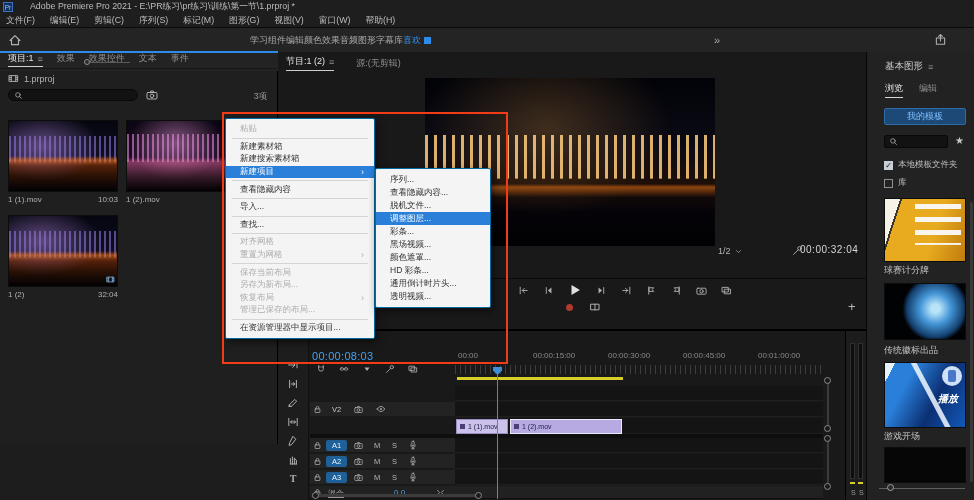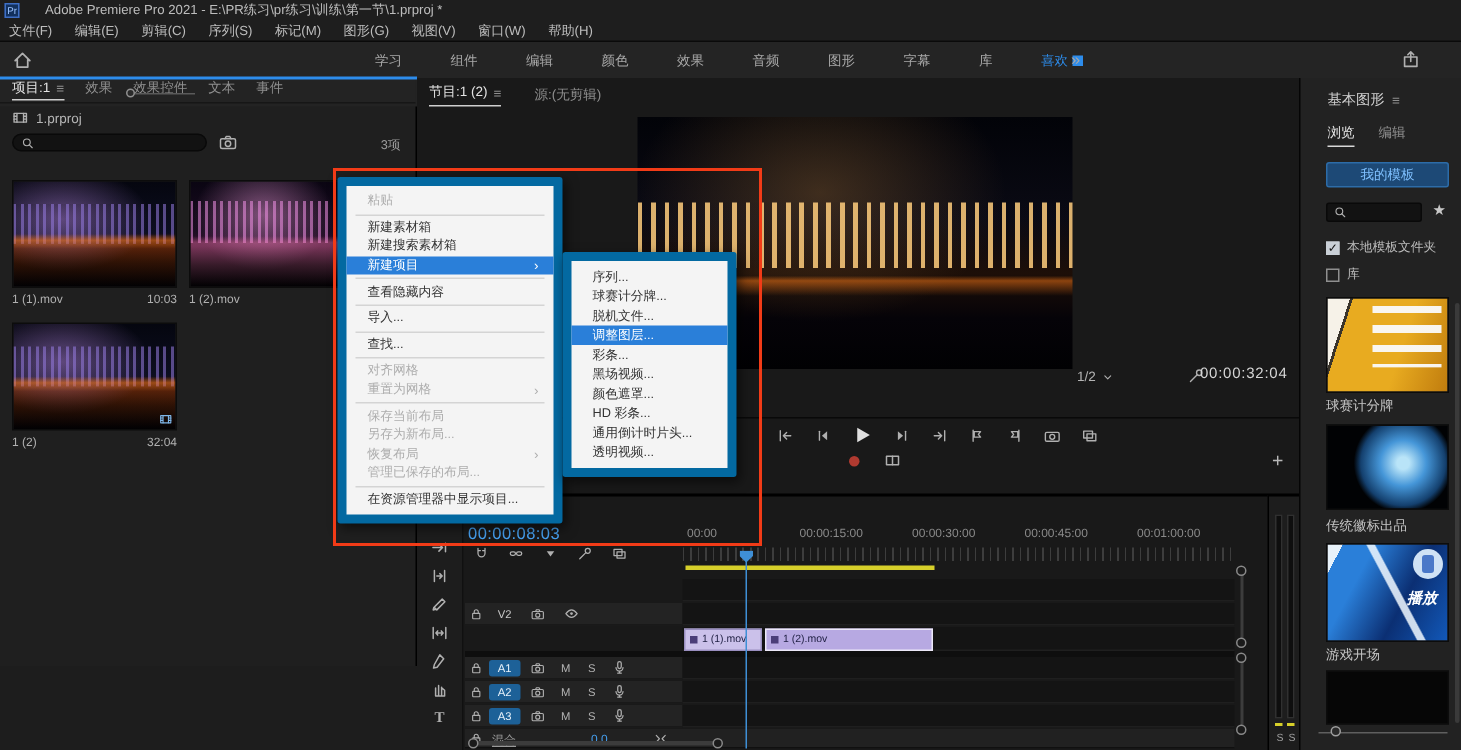--- a/index.html
+++ b/index.html
@@ -10,21 +10,21 @@
   .ic{display:inline-flex;align-items:center;justify-content:center;color:#b0b0b0;}
   .ic svg{display:block;}
 
   
   #titlebar{left:0;top:0;width:974px;height:14px;background:#1e1e1e;display:flex;align-items:center;gap:17px;padding-left:3px;box-sizing:border-box;}
   #prlogo{width:10px;height:10px;background:#12315e;border:1px solid #3e6fc4;color:#9cc3ff;font-size:6.5px;display:flex;align-items:center;justify-content:center;box-sizing:border-box;}
   #titletext{color:#bdbdbd;font-size:8.8px;white-space:nowrap;}
   #menubar{left:0;top:14px;width:974px;height:14px;background:#1e1e1e;display:flex;align-items:center;gap:15px;padding-left:6px;box-sizing:border-box;border-bottom:1px solid #0a0a0a;}
   #menubar span{color:#bdbdbd;font-size:8.8px;cursor:default;}
   #wsbar{left:0;top:28px;width:974px;height:24px;background:#242424;}
-  #wstabs{position:absolute;left:250px;top:0;width:472px;height:24px;display:flex;align-items:center;justify-content:space-between;}
+  #wstabs{position:absolute;left:250px;top:0;width:472px;height:24px;display:flex;align-items:center;}
   .wstab{color:#a8a8a8;font-size:9px;display:flex;align-items:center;gap:3px;}
   .wstab.active{color:#2d8ceb;}
   .wstab .sq{width:7px;height:7px;background:#2d8ceb;display:inline-block;}
   #focusline{left:0;top:51px;width:278px;height:2px;background:#2d8ceb;z-index:5;}
 
   
   #project{left:0;top:52px;width:278px;height:392px;background:#1f1f1f;border-right:1px solid #000;box-sizing:border-box;}
   .ptabs{position:absolute;left:0;top:0;width:100%;height:17px;background:#232323;display:flex;align-items:flex-end;gap:14px;padding:0 8px 3px 8px;box-sizing:border-box;border-bottom:1px solid #161616;}
   .ptab{color:#8f8f8f;font-size:9px;display:flex;gap:4px;align-items:center;}
   .ptab.active{color:#e3e3e3;border-bottom:1px solid #cfcfcf;padding-bottom:1px;margin-bottom:-2px;}
@@ -125,21 +125,21 @@
     linear-gradient(118deg,#e8f2fa 0 9%,#2a7fd9 9% 28%,#0b2f73 62%,#1258b8);}
   .tpl-blank{background:#060606;}
   #egslider{left:12px;top:436px;width:86px;height:1px;background:#5f5f5f;}
   #egknob{left:20px;top:432px;width:7px;height:7px;border-radius:50%;background:#2a2a2a;border:1px solid #a0a0a0;box-sizing:border-box;}
   #egscroll{left:103px;top:150px;width:3px;height:280px;background:#3a3a3a;border-radius:2px;}
   .gamebadge{position:absolute;right:3px;top:3px;width:20px;height:20px;border-radius:50%;background:#cfe2f5;}
   .gamebadge:after{content:"";position:absolute;left:6px;top:4px;width:8px;height:12px;border-radius:2px;background:#4a78c8;}
   .gametext{position:absolute;right:7px;top:45%;color:#fff;font-size:10px;font-weight:bold;font-style:italic;}
 
   
-  .popmenu{position:absolute;background:#f4f4f4;border:6px solid #0369a1;border-radius:2px;box-shadow:2px 3px 8px rgba(0,0,0,.55);padding:4px 0;box-sizing:border-box;z-index:30;}
+  .popmenu{position:absolute;background:#f4f4f4;border:1px solid #0369a1;border-radius:2px;box-shadow:2px 3px 8px rgba(0,0,0,.55);padding:4px 0;box-sizing:border-box;z-index:30;}
   .cmi{height:12.6px;display:flex;align-items:center;justify-content:space-between;padding:0 10px 0 14px;color:#333;font-size:8.5px;white-space:nowrap;}
   .cmi.dis{color:#adadad;}
   .cmi.hl{background:#2a7fd9;color:#fff;}
   .cmi .arr{font-size:9px;margin-left:8px;}
   .csep{height:1px;background:#d4d4d4;margin:2px 6px;}
   #submenu .cmi{height:13px;}
 
   #annotation{left:222px;top:112px;width:286px;height:252px;border:2px solid #f23b17;box-sizing:border-box;z-index:60;pointer-events:none;}
 </style>
 </head>
@@ -777,21 +777,21 @@
       <div class="csep"></div>
       <div class="cmi">
         <span class="lbl">在资源管理器中显示项目...</span>
       </div>
     </div>
   <div id="submenu" class="popmenu" style="left:375px;top:168px;width:116px;">
       <div class="cmi">
         <span class="lbl">序列...</span>
       </div>
       <div class="cmi">
-        <span class="lbl">球赛计分牌...</span>
+        <span class="lbl">查看隐藏内容...</span>
       </div>
       <div class="cmi">
         <span class="lbl">脱机文件...</span>
       </div>
       <div class="cmi hl">
         <span class="lbl">调整图层...</span>
       </div>
       <div class="cmi">
         <span class="lbl">彩条...</span>
       </div>

